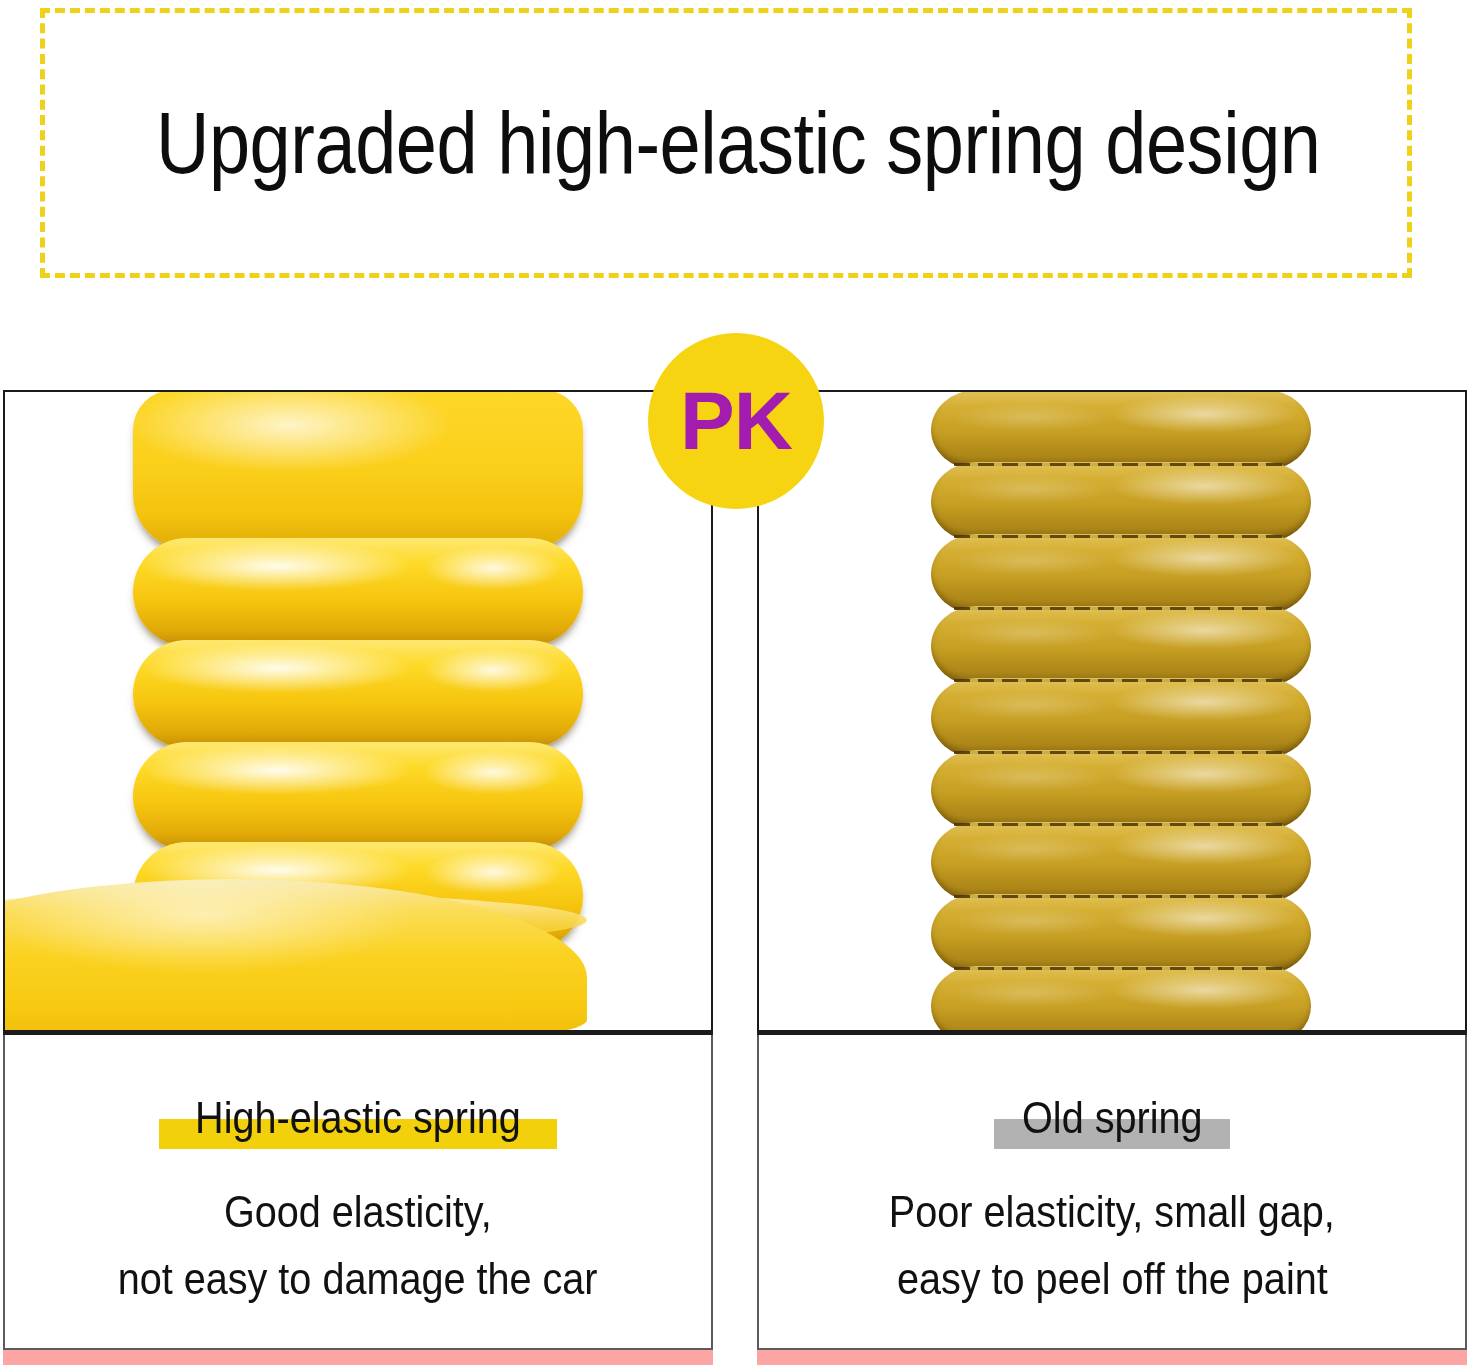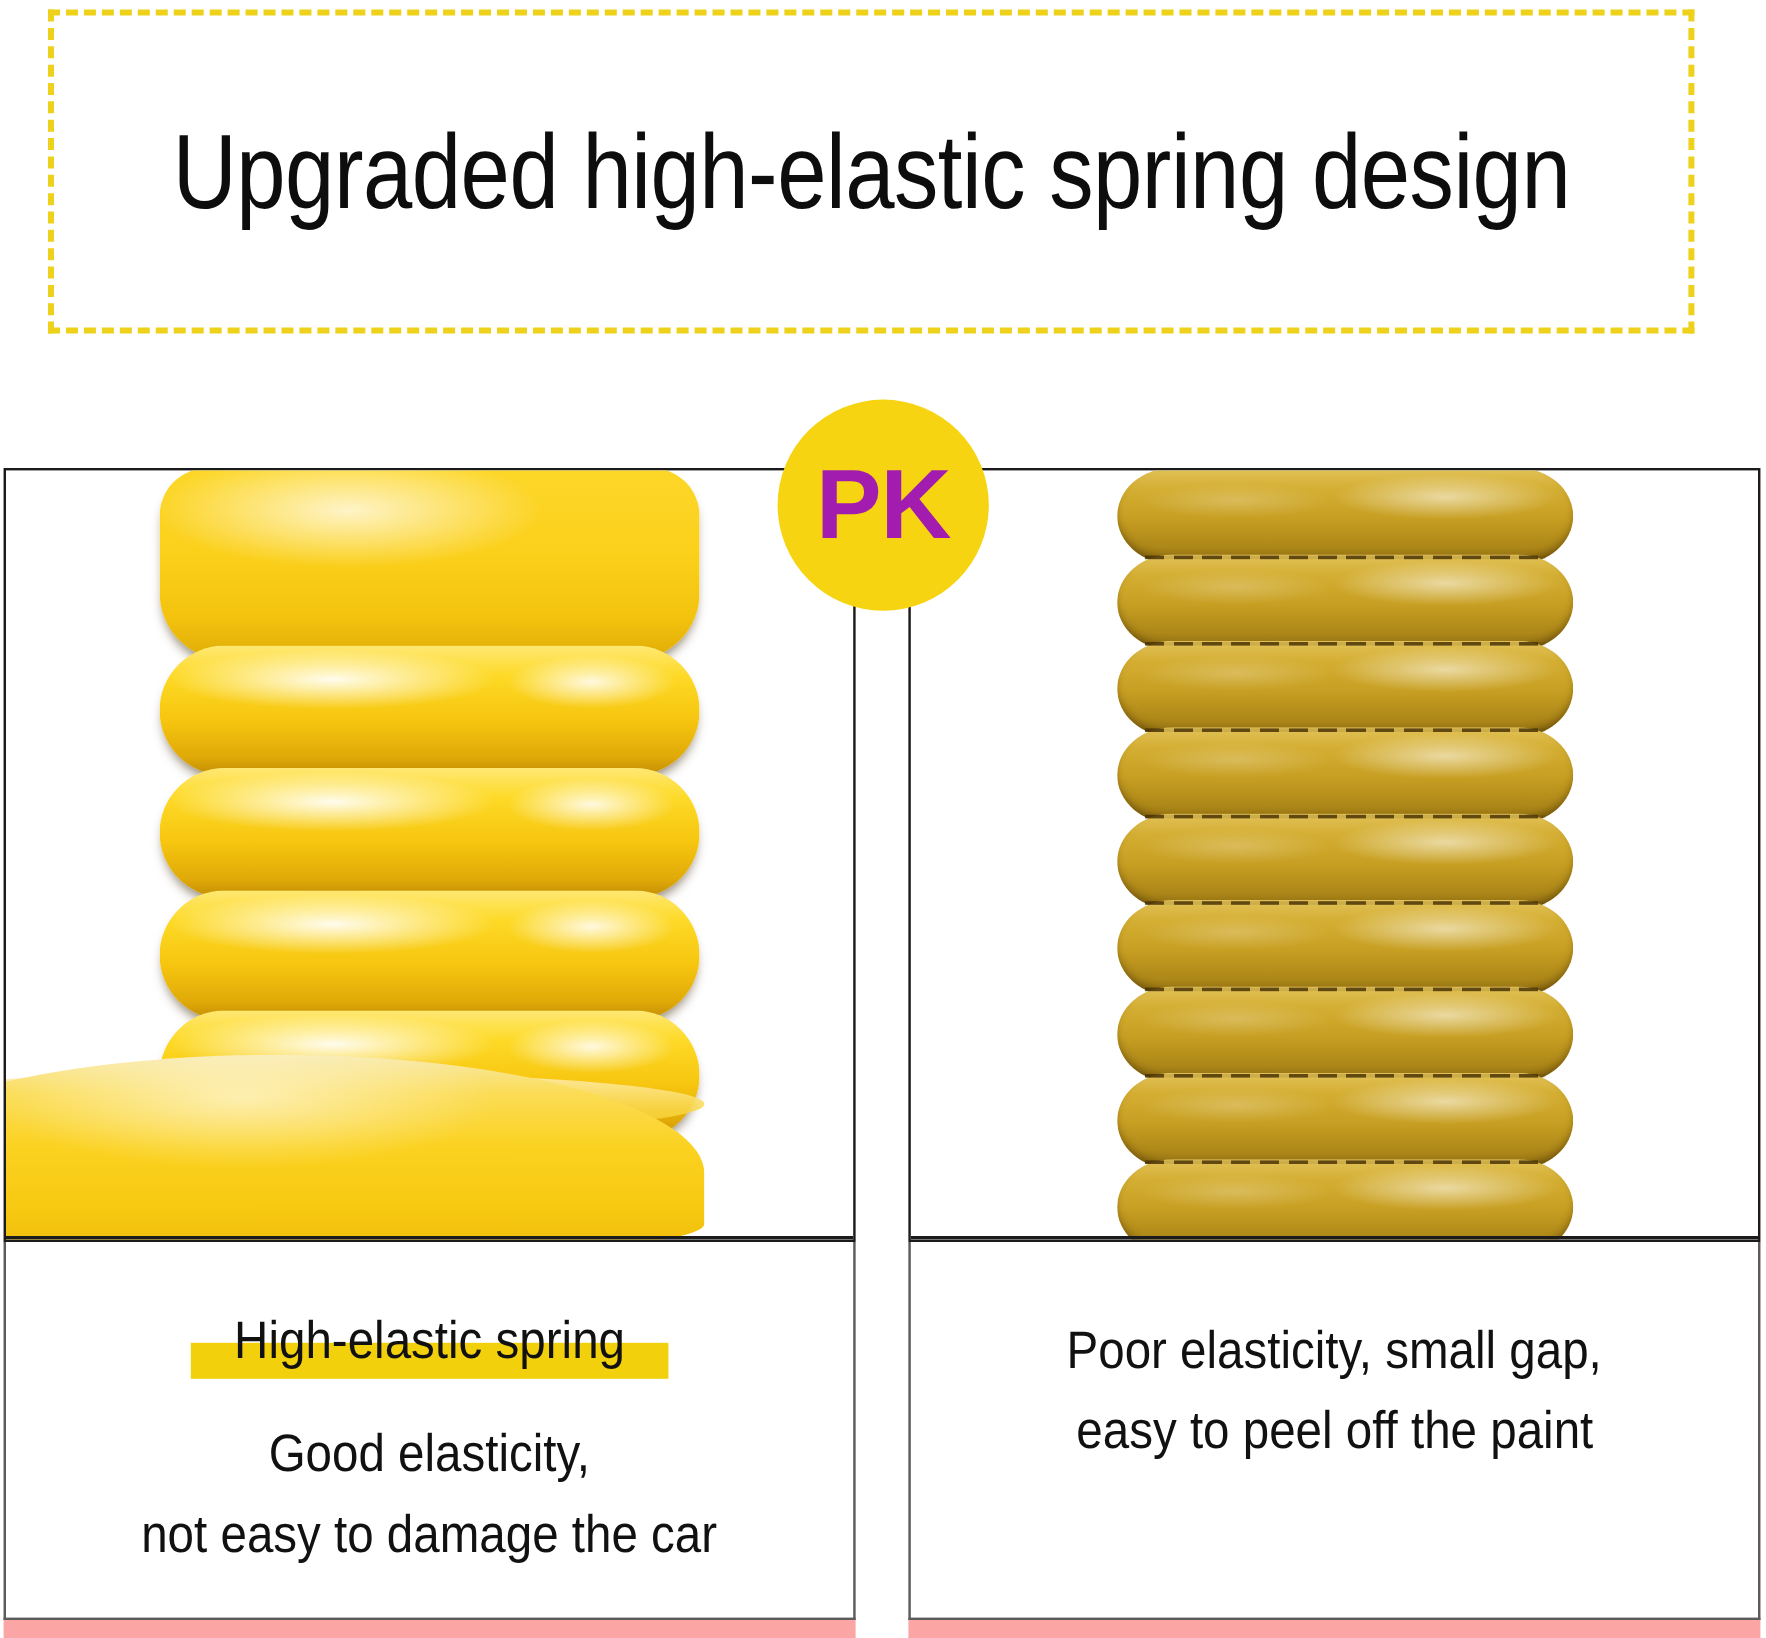--- a/index.html
+++ b/index.html
@@ -20,21 +20,20 @@
     position: absolute;
     left: 40px;
     top: 8px;
     width: 1372px;
     height: 270px;
     box-sizing: border-box;
     border: 5px dashed #EDD11A;
     background: #ffffff;
     display: flex;
     align-items: center;
-    justify-content: center;
   }
   #header-title {
     font-family: "Liberation Sans Narrow", "Liberation Sans", sans-serif;
     font-size: 88px;
     font-weight: 400;
     color: #0d0d0d;
     letter-spacing: -0.5px;
     white-space: nowrap;
     transform: scaleX(0.84);
     transform-origin: center center;
@@ -337,20 +336,24 @@
             <div class="coil-old" style="top: 504px;">
               <div class="coil-seam" style="bottom: 4px;"></div>
             </div>
             <div class="coil-old" style="top: 576px;"></div>
           </div>
       </div>
       <div class="photo-bottom-rule"></div>
     </div>
 
     <div class="panel-caption">
+      <div class="caption-heading-wrap">
+        <span class="caption-highlight hl-gray"></span>
+        <span class="caption-heading">Old spring</span>
+      </div>
       <div class="caption-line">Poor elasticity, small gap,</div>
       <div class="caption-line">easy to peel off the paint</div>
     </div>
   </div>
 </div>
 
 <div id="pk-badge">
   <span id="pk-badge-label">PK</span>
 </div>
 

